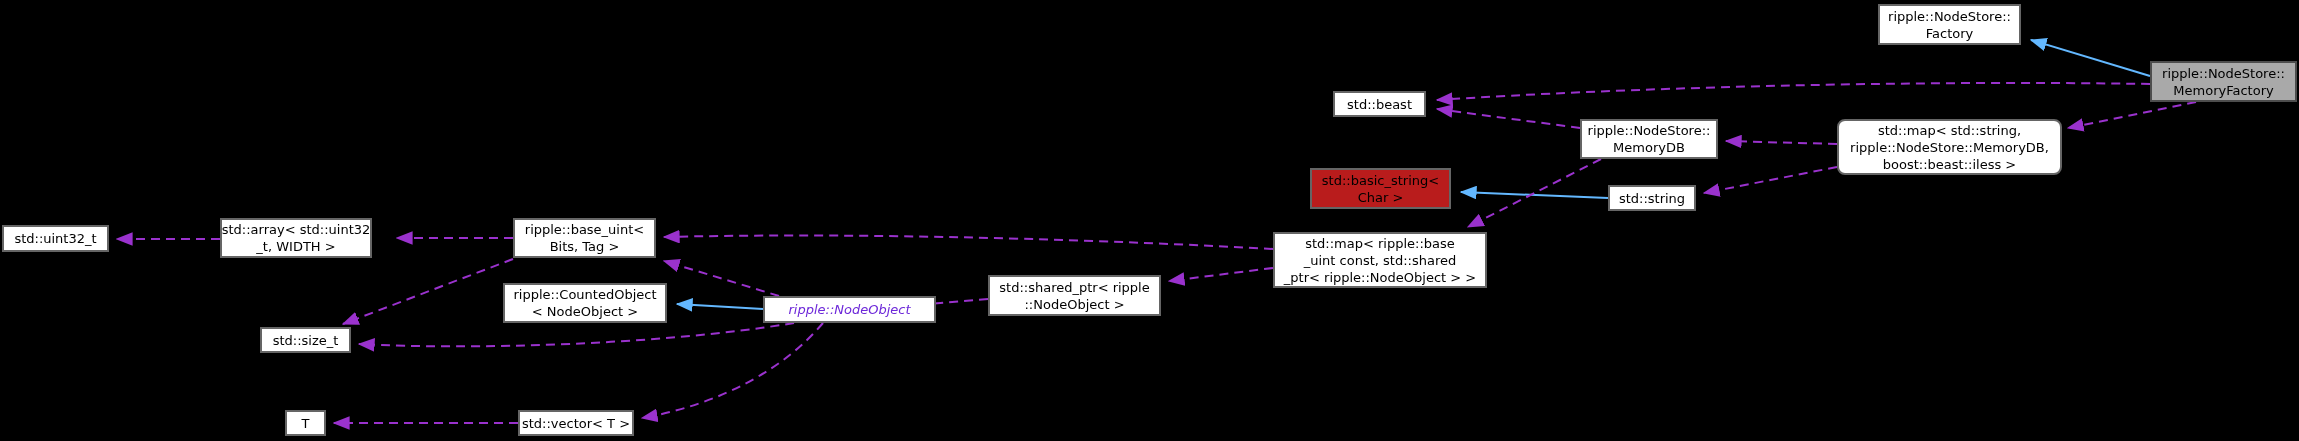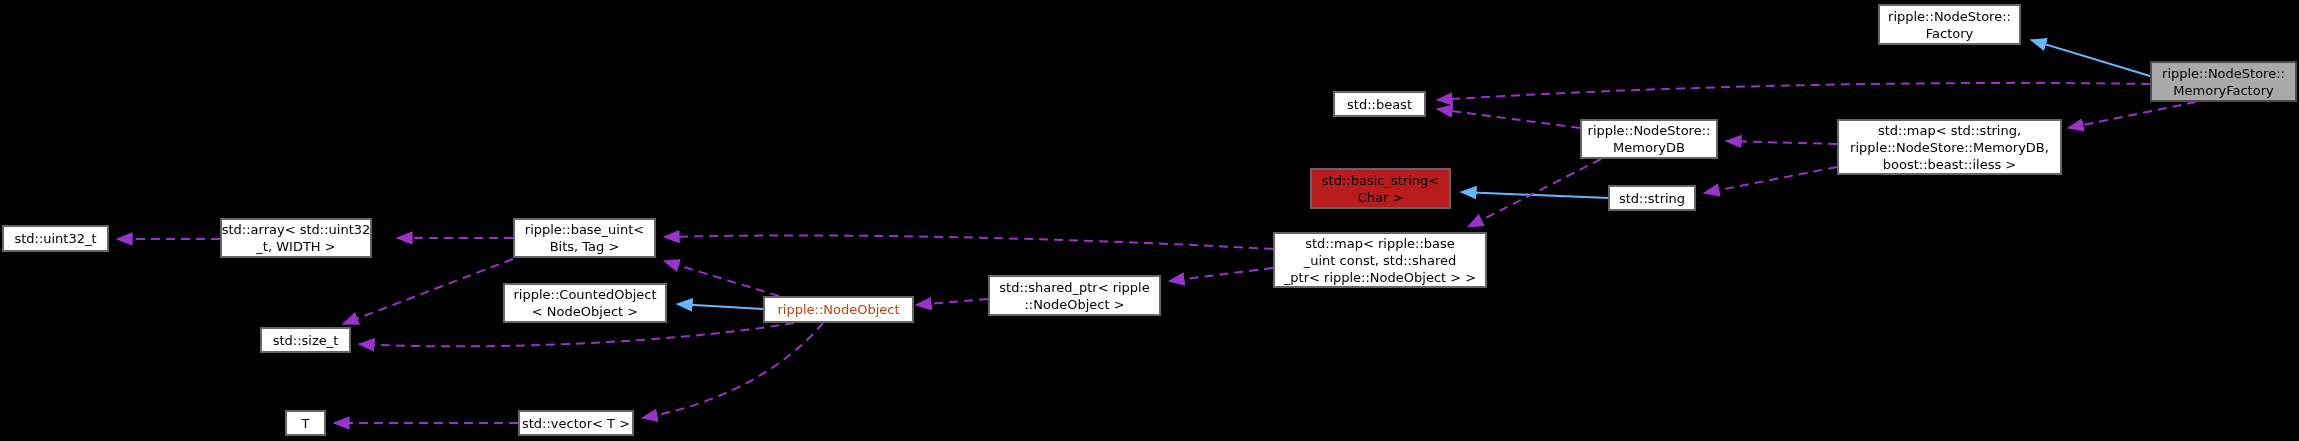--- a/index.html
+++ b/index.html
@@ -59,21 +59,21 @@
         <div class="node-line">ripple::NodeStore::</div>
         <div class="node-line">MemoryFactory</div>
       </div>
       <div class="node" style="left: 1333px; top: 91px; width: 93px; height: 26px; background: rgb(255, 255, 255); border-color: rgb(101, 101, 101); color: rgb(0, 0, 0);">
         <div class="node-line">std::beast</div>
       </div>
       <div class="node" style="left: 1580px; top: 119px; width: 138px; height: 40px; background: rgb(255, 255, 255); border-color: rgb(101, 101, 101); color: rgb(0, 0, 0);">
         <div class="node-line">ripple::NodeStore::</div>
         <div class="node-line">MemoryDB</div>
       </div>
-      <div class="node" style="left: 1837px; top: 119px; width: 225px; height: 56px; background: rgb(255, 255, 255); border-color: rgb(101, 101, 101); color: rgb(0, 0, 0);">
+      <div class="node" style="left: 1837px; top: 119px; width: 225px; height: 56px; background: rgb(255, 255, 255); border-color: rgb(101, 101, 101); color: rgb(0, 0, 0); border-radius: 8px;">
         <div class="node-line">std::map&lt; std::string,</div>
         <div class="node-line">ripple::NodeStore::MemoryDB,</div>
         <div class="node-line">boost::beast::iless &gt;</div>
       </div>
       <div class="node" style="left: 1310px; top: 168px; width: 141px; height: 41px; background: #b91c1c; border-color: rgb(101, 101, 101); color: rgb(0, 0, 0);">
         <div class="node-line">std::basic_string&lt;</div>
         <div class="node-line">Char &gt;</div>
       </div>
       <div class="node" style="left: 1608px; top: 185px; width: 88px; height: 26px; background: rgb(255, 255, 255); border-color: rgb(101, 101, 101); color: rgb(0, 0, 0);">
         <div class="node-line">std::string</div>
@@ -86,21 +86,21 @@
         <div class="node-line">_t, WIDTH &gt;</div>
       </div>
       <div class="node" style="left: 513px; top: 218px; width: 143px; height: 40px; background: rgb(255, 255, 255); border-color: rgb(101, 101, 101); color: rgb(0, 0, 0);">
         <div class="node-line">ripple::base_uint&lt;</div>
         <div class="node-line">Bits, Tag &gt;</div>
       </div>
       <div class="node" style="left: 503px; top: 283px; width: 164px; height: 40px; background: rgb(255, 255, 255); border-color: rgb(101, 101, 101); color: rgb(0, 0, 0);">
         <div class="node-line">ripple::CountedObject</div>
         <div class="node-line">&lt; NodeObject &gt;</div>
       </div>
-      <div class="node" style="left: 763px; top: 296px; width: 151px; height: 27px; background: rgb(255, 255, 255); border-color: rgb(101, 101, 101); color: #c2410c;">
+      <div class="node" style="left: 763px; top: 296px; width: 173px; height: 27px; background: rgb(255, 255, 255); border-color: rgb(101, 101, 101); color: #6d28d9; font-style: italic;">
         <div class="node-line">ripple::NodeObject</div>
       </div>
       <div class="node" style="left: 988px; top: 275px; width: 173px; height: 41px; background: rgb(255, 255, 255); border-color: rgb(101, 101, 101); color: rgb(0, 0, 0);">
         <div class="node-line">std::shared_ptr&lt; ripple</div>
         <div class="node-line">::NodeObject &gt;</div>
       </div>
       <div class="node" style="left: 1273px; top: 232px; width: 214px; height: 56px; background: rgb(255, 255, 255); border-color: rgb(101, 101, 101); color: rgb(0, 0, 0);">
         <div class="node-line">std::map&lt; ripple::base</div>
         <div class="node-line">_uint const, std::shared</div>
         <div class="node-line">_ptr&lt; ripple::NodeObject &gt; &gt;</div>

